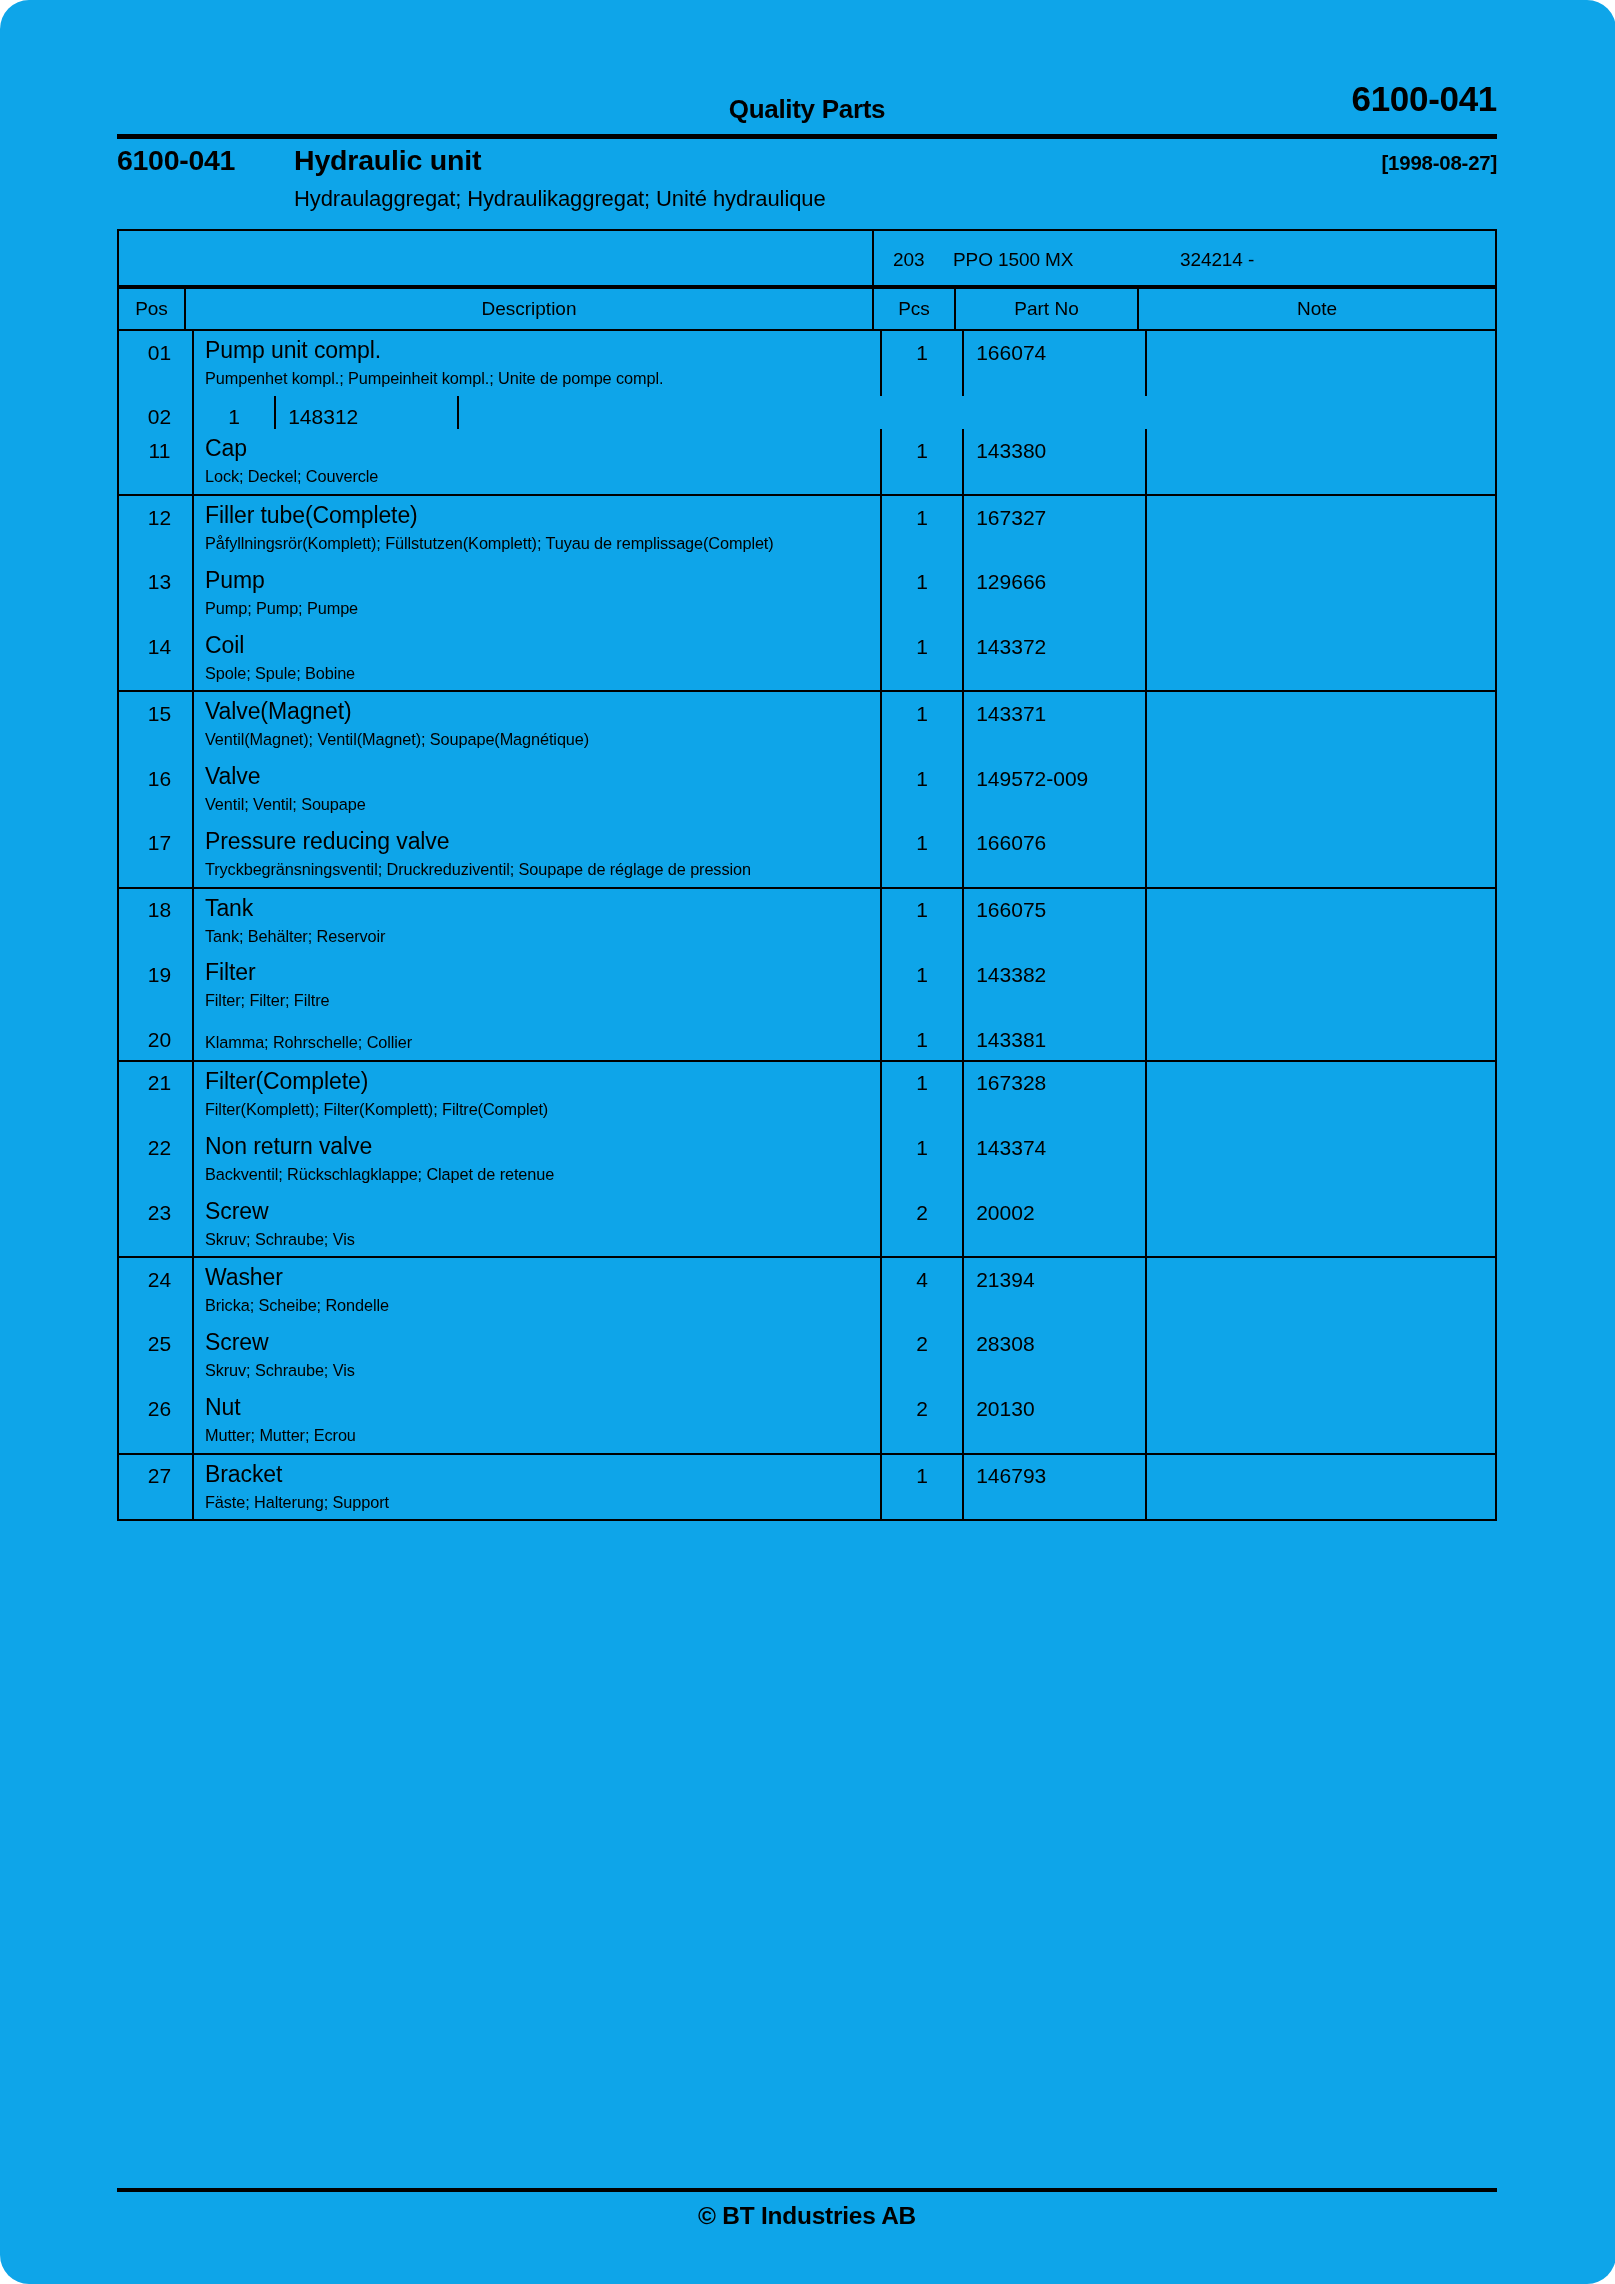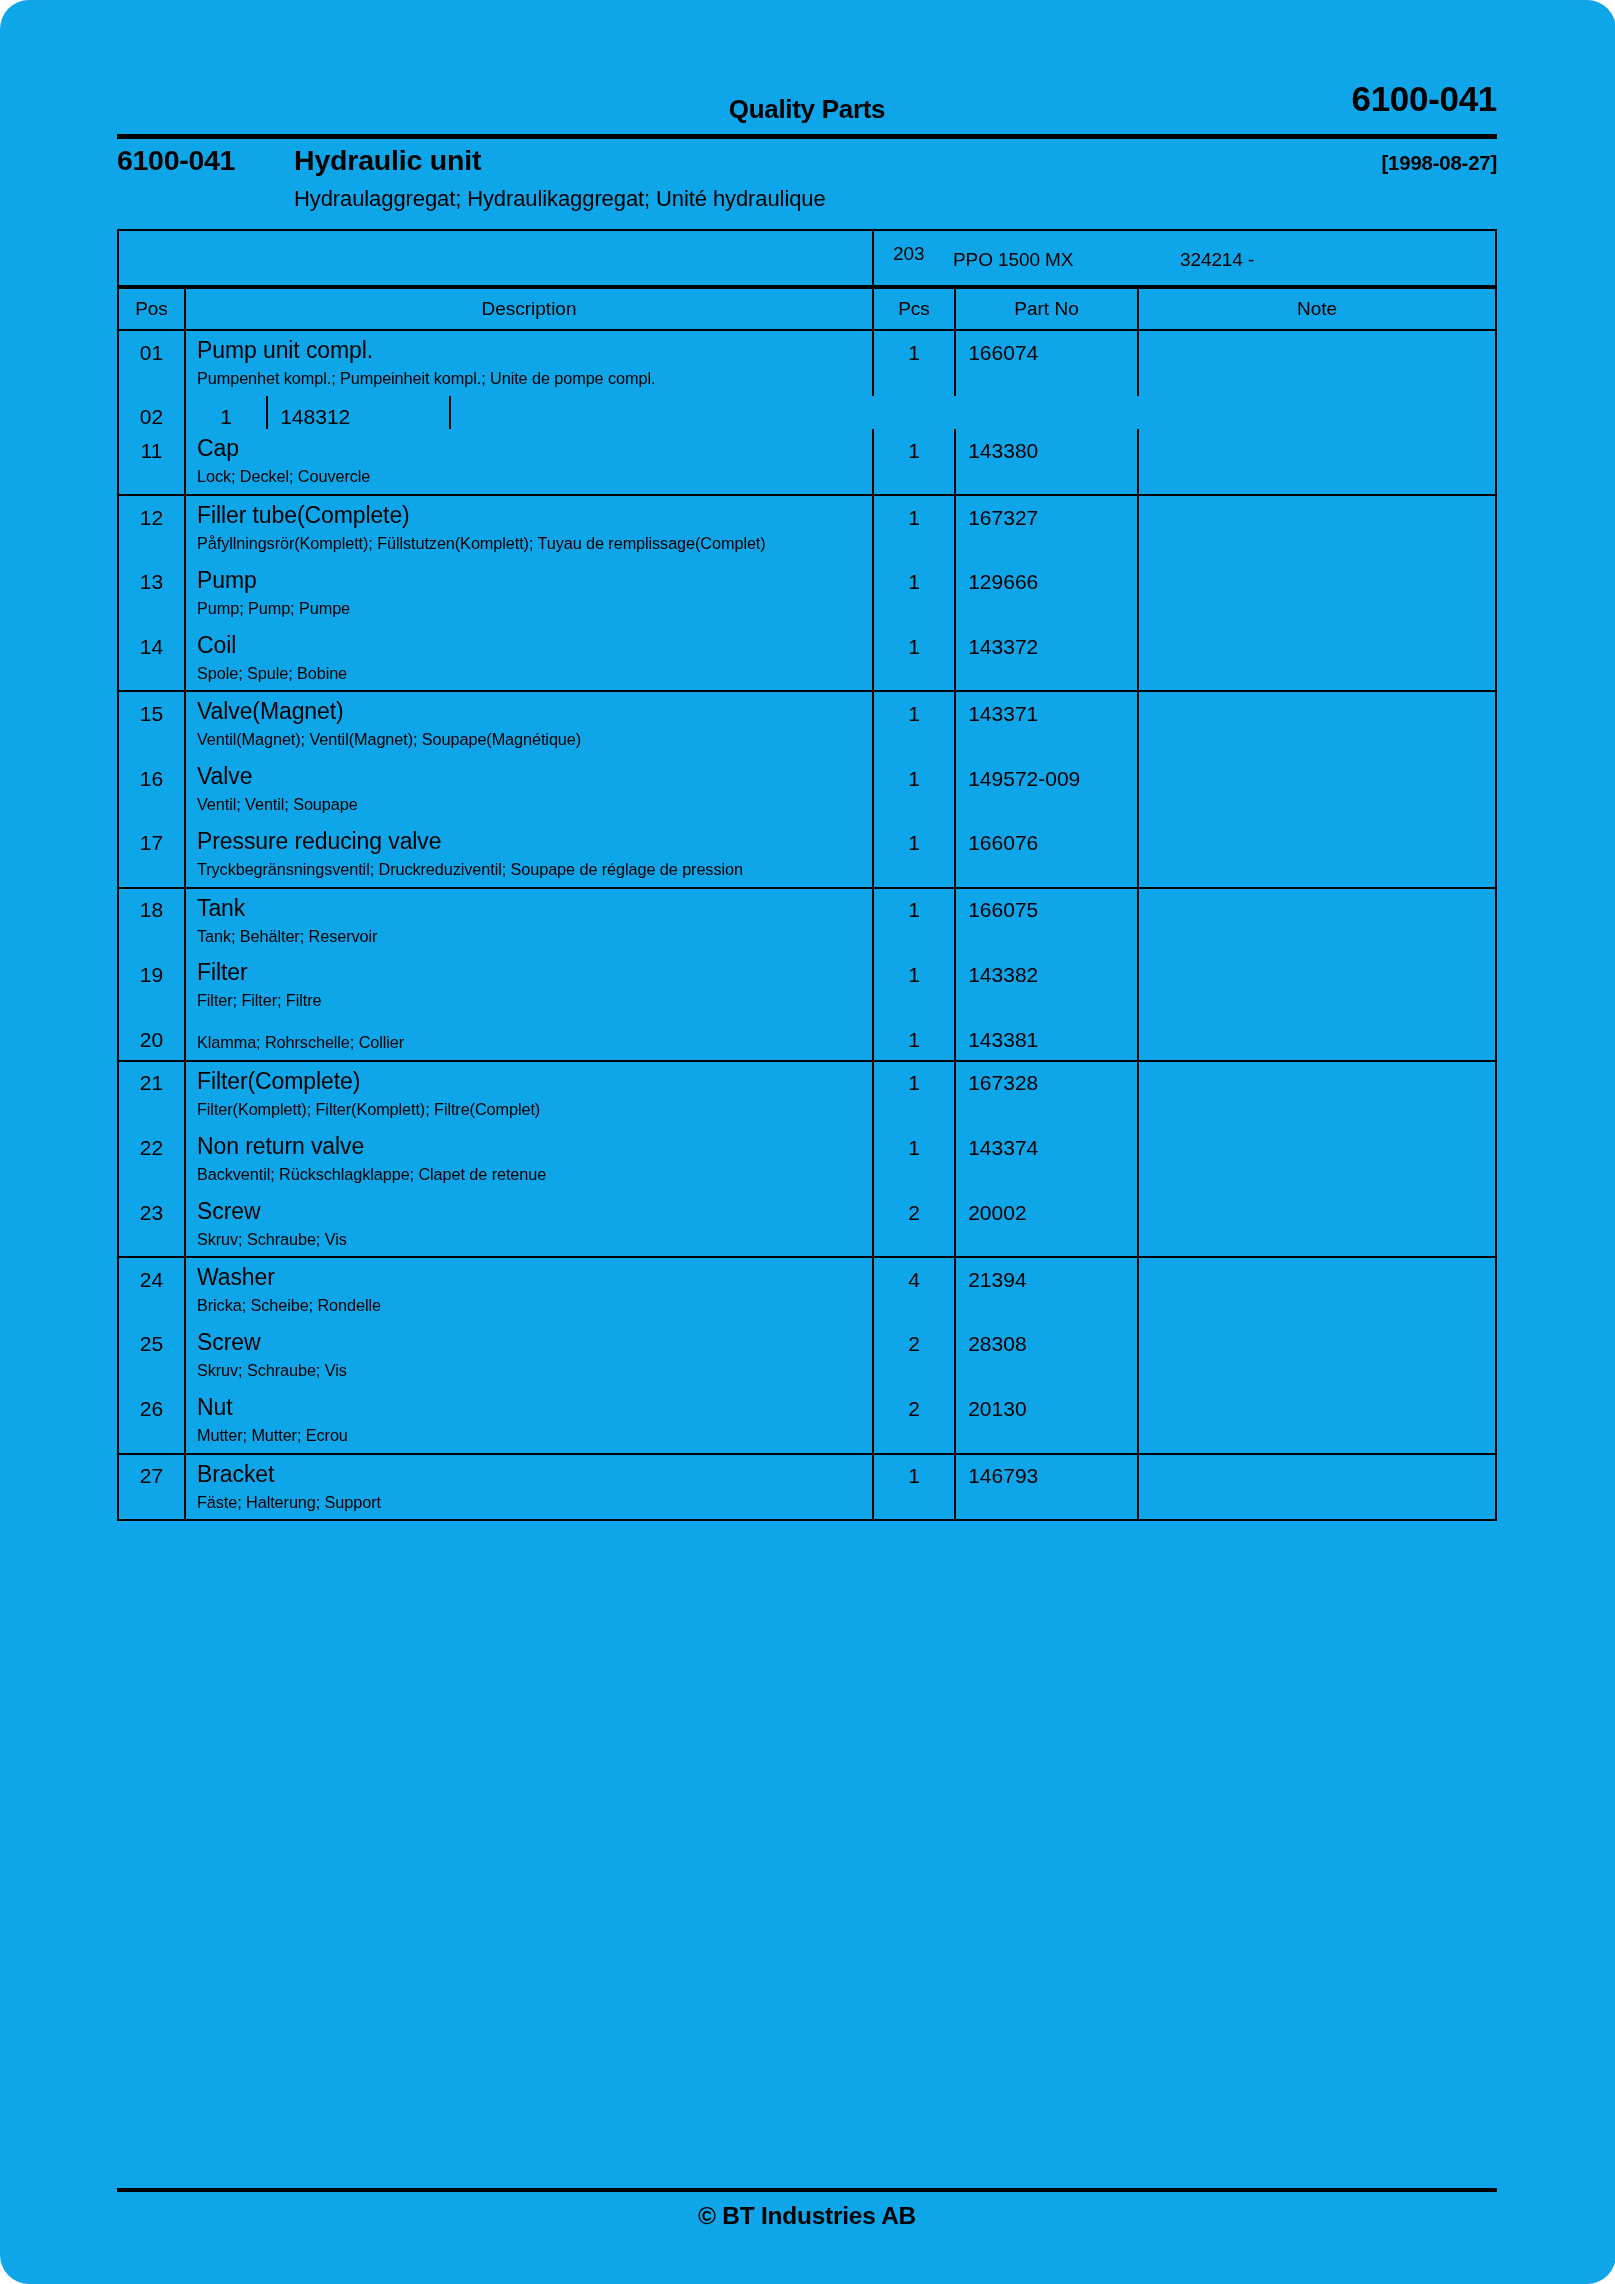--- a/index.html
+++ b/index.html
@@ -125,21 +125,21 @@
   }
   .model-info {
     flex: 1;
     border-left: 2px solid #000;
     box-sizing: border-box;
     position: relative;
   }
   .model-code {
     position: absolute;
     left: 19px;
-    top: 12px;
+    top: 18px;
     font-size: 19px;
     letter-spacing: -0.1px;
   }
   .model-name {
     position: absolute;
     left: 79px;
     top: 17.7px;
     font-size: 19px;
     letter-spacing: -0.1px;
     white-space: nowrap;
@@ -173,20 +173,21 @@
   .c-note  { flex: 1;      border-left: 2px solid #000; }
 
   .grp {
     border-bottom: 2px solid #000;
   }
   .grp:last-child { border-bottom: none; }
 
   .row {
     display: flex;
     box-sizing: border-box;
+    padding-left: 8px;
   }
   .row > div {
     box-sizing: border-box;
     position: relative;
   }
   .row .c-pos {
     text-align: center;
     font-size: 21px;
     padding-top: 9.5px;
   }

